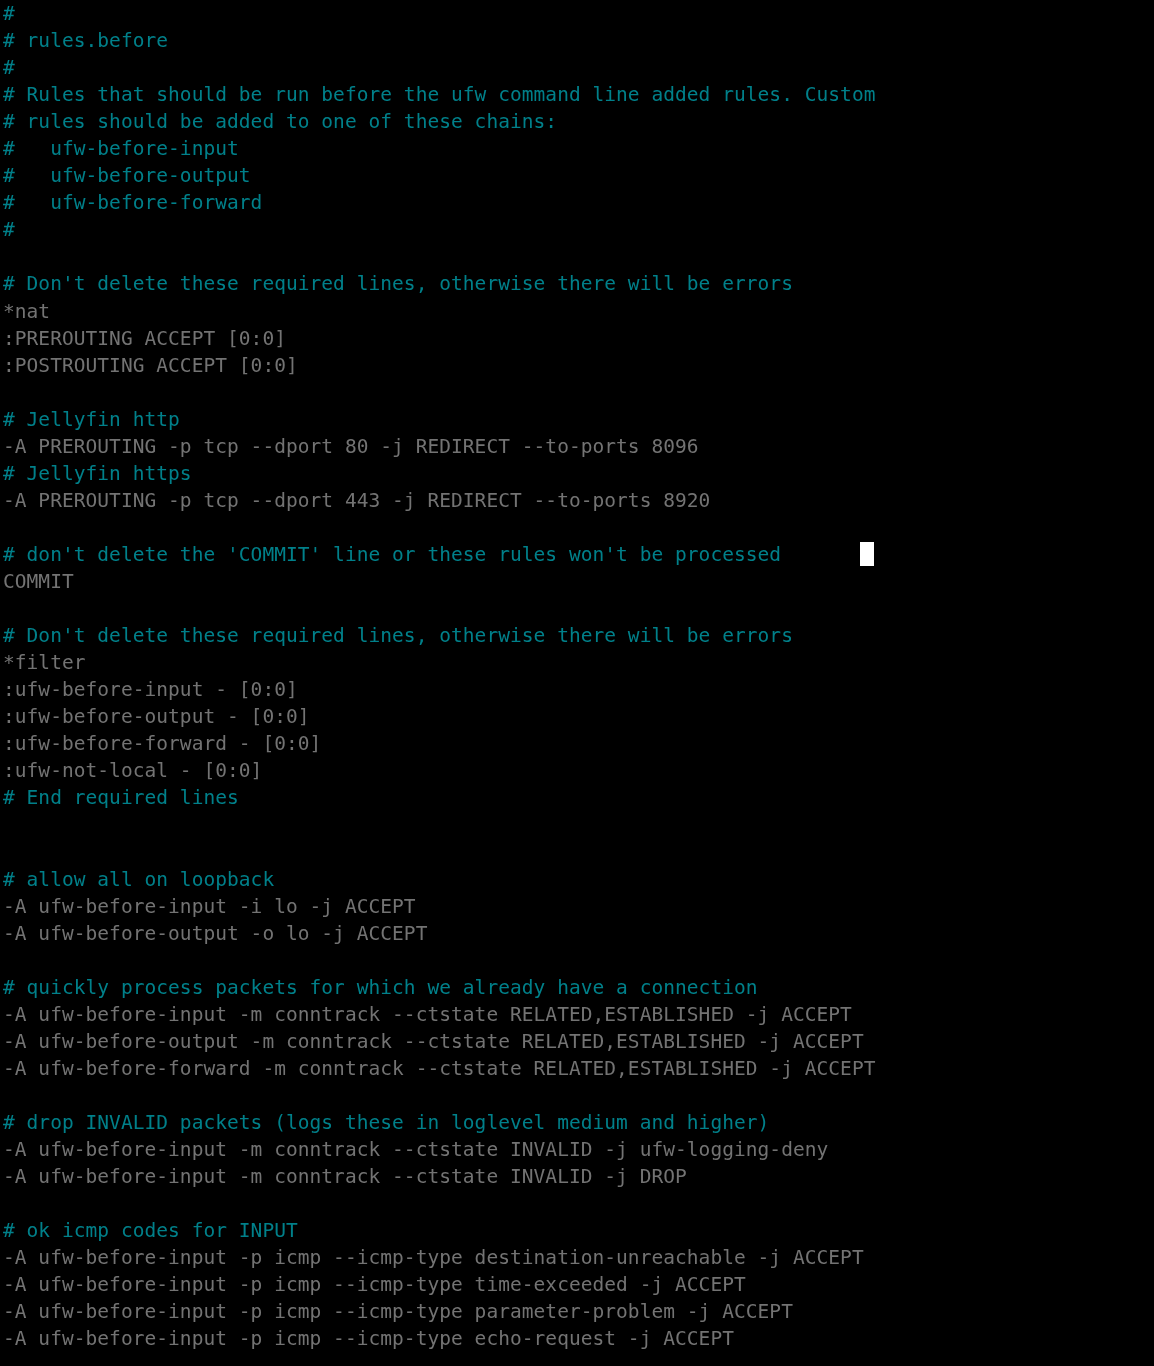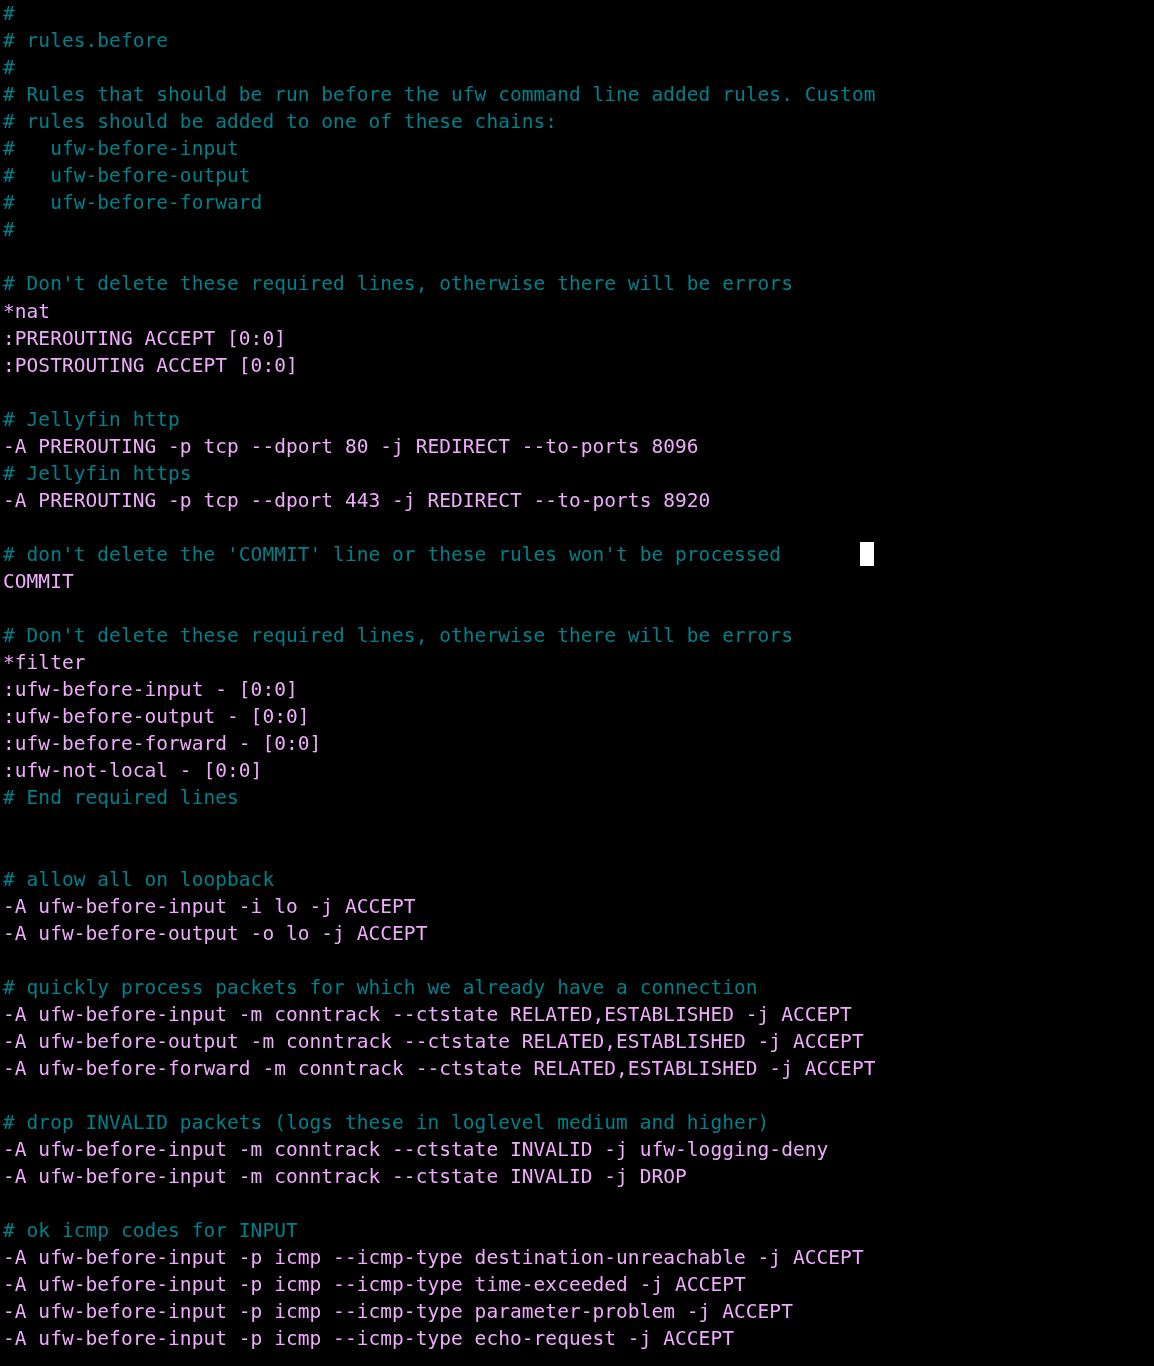--- a/index.html
+++ b/index.html
@@ -30,21 +30,21 @@
     letter-spacing: 0.05px;
     white-space: pre;
     font-family: "DejaVu Sans Mono", "Liberation Mono", monospace;
   }
   .line {
     height: 27.05px;
     white-space: pre;
     font-family: "DejaVu Sans Mono", "Liberation Mono", monospace;
   }
   .comment { color: #00808a; }
-  .code    { color: #f0abfc; }
+  .code    { color: #737373; }
   .blank   { color: #000000; }
   #cursor {
     position: absolute;
     left: 860px;
     top: 539px;
     width: 14px;
     height: 24px;
     background: #ffffff;
   }
 </style>

